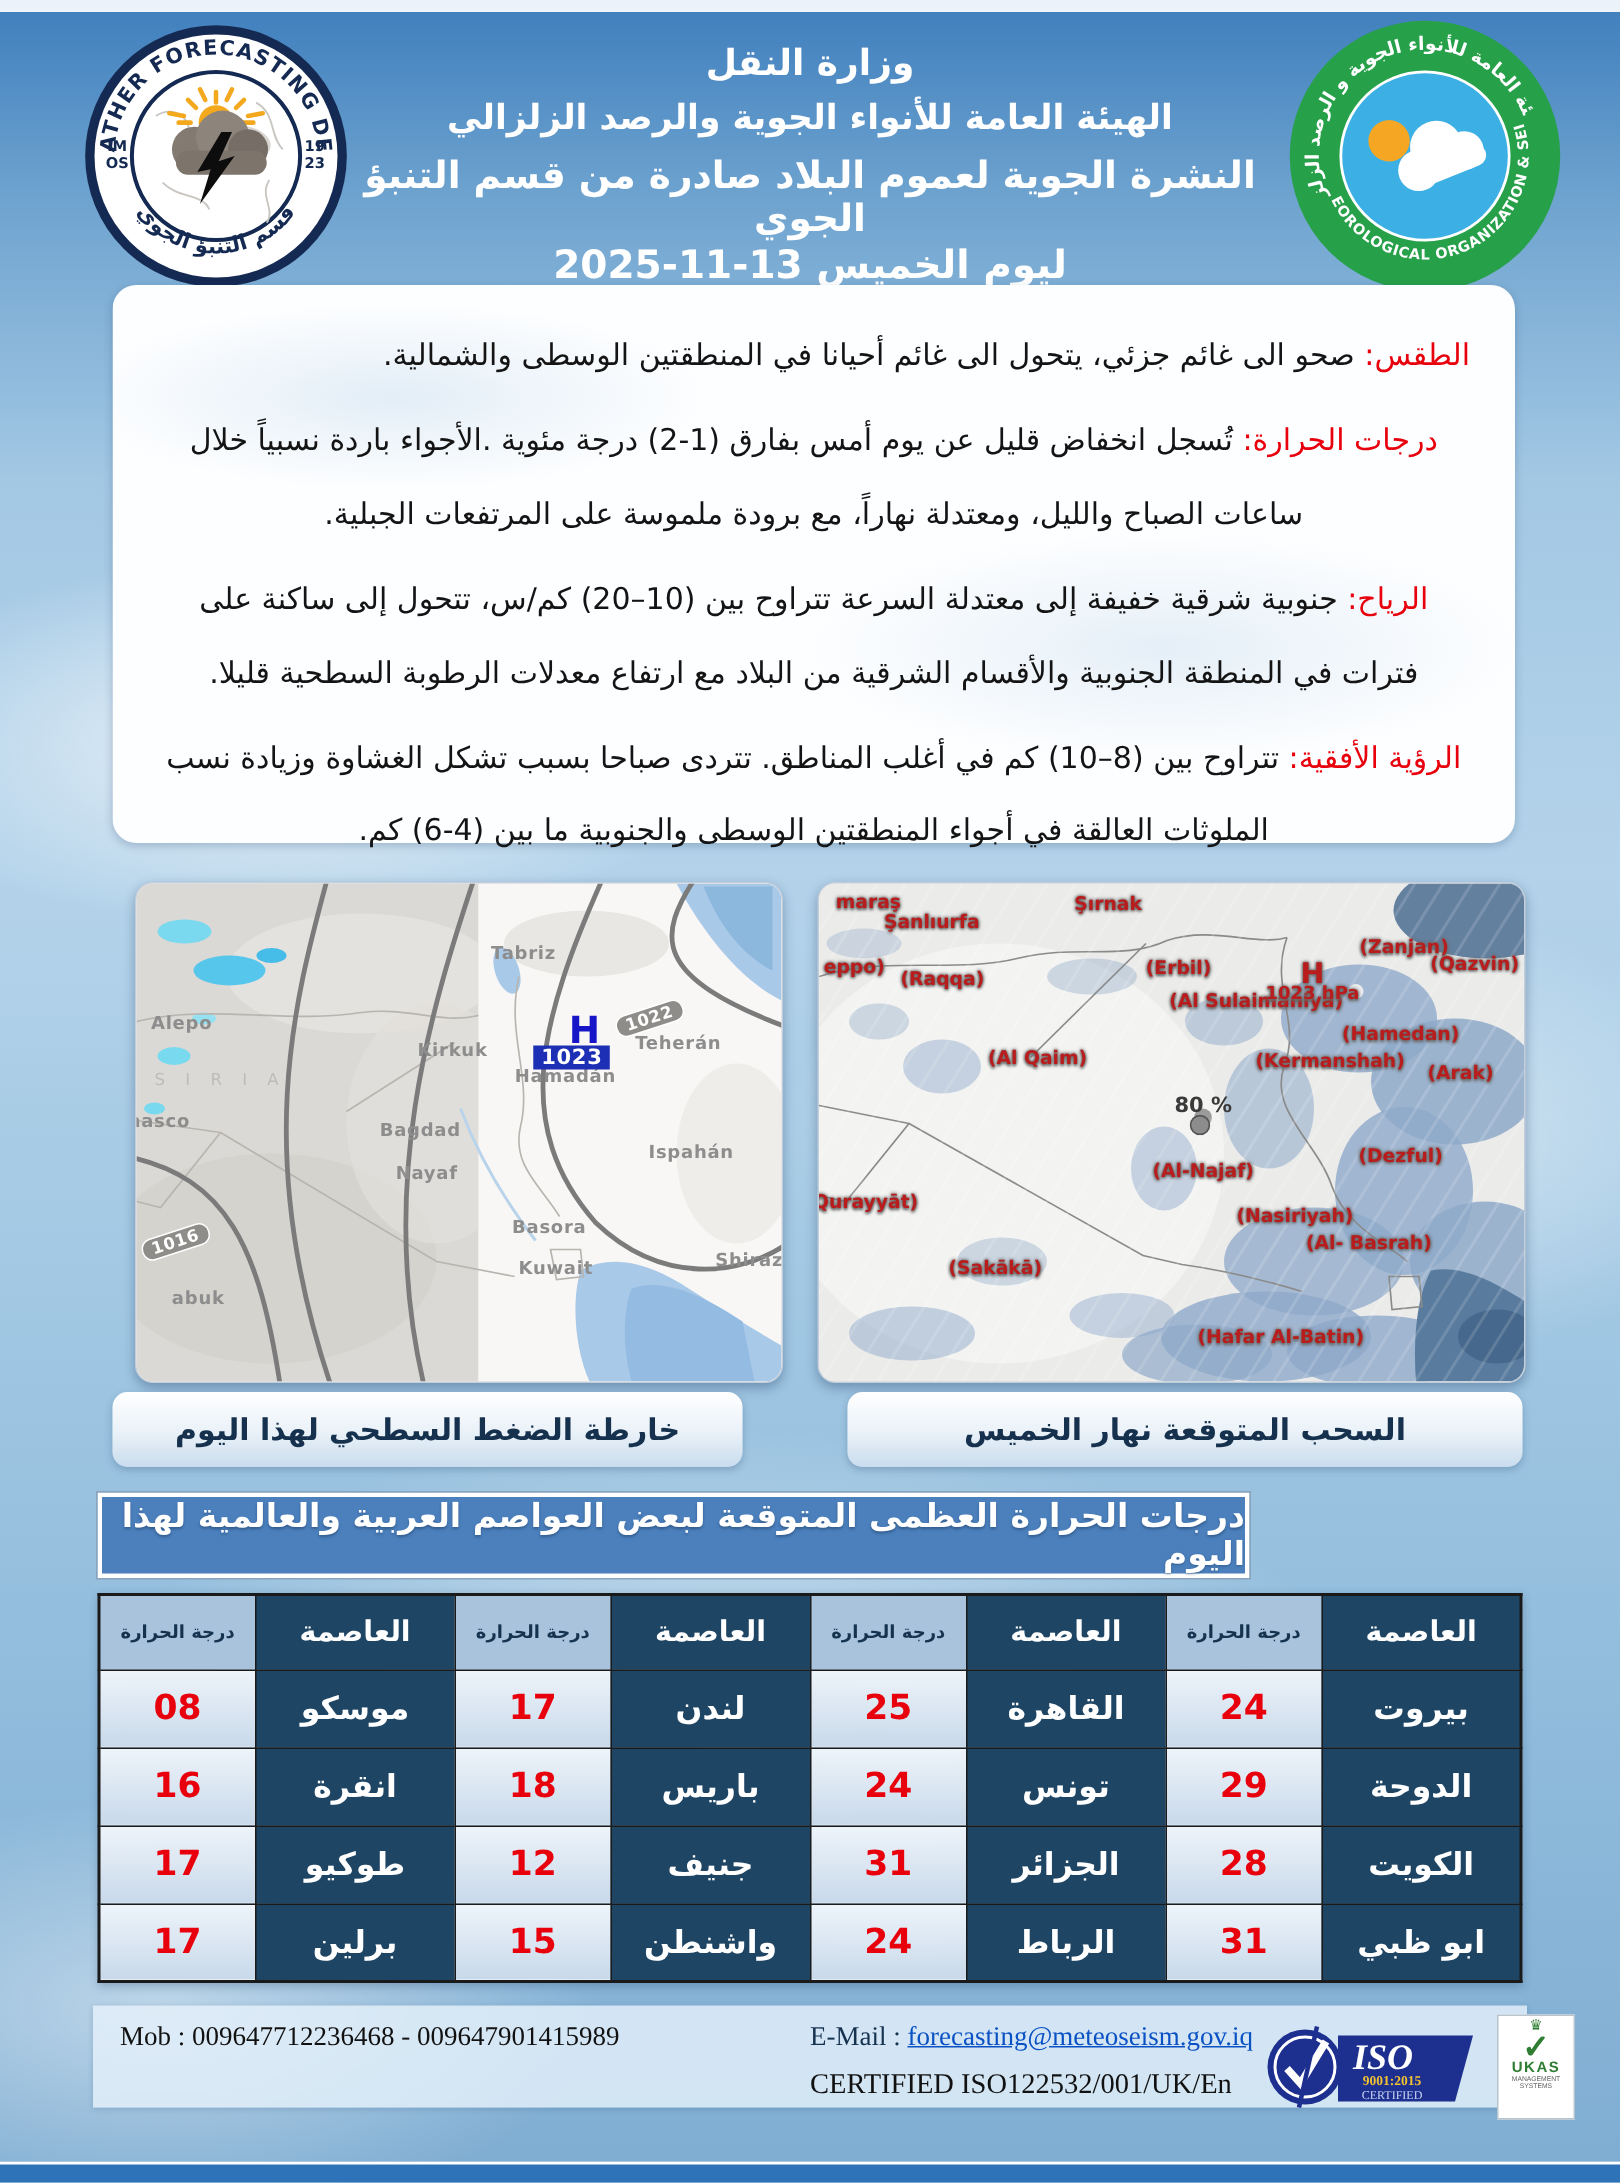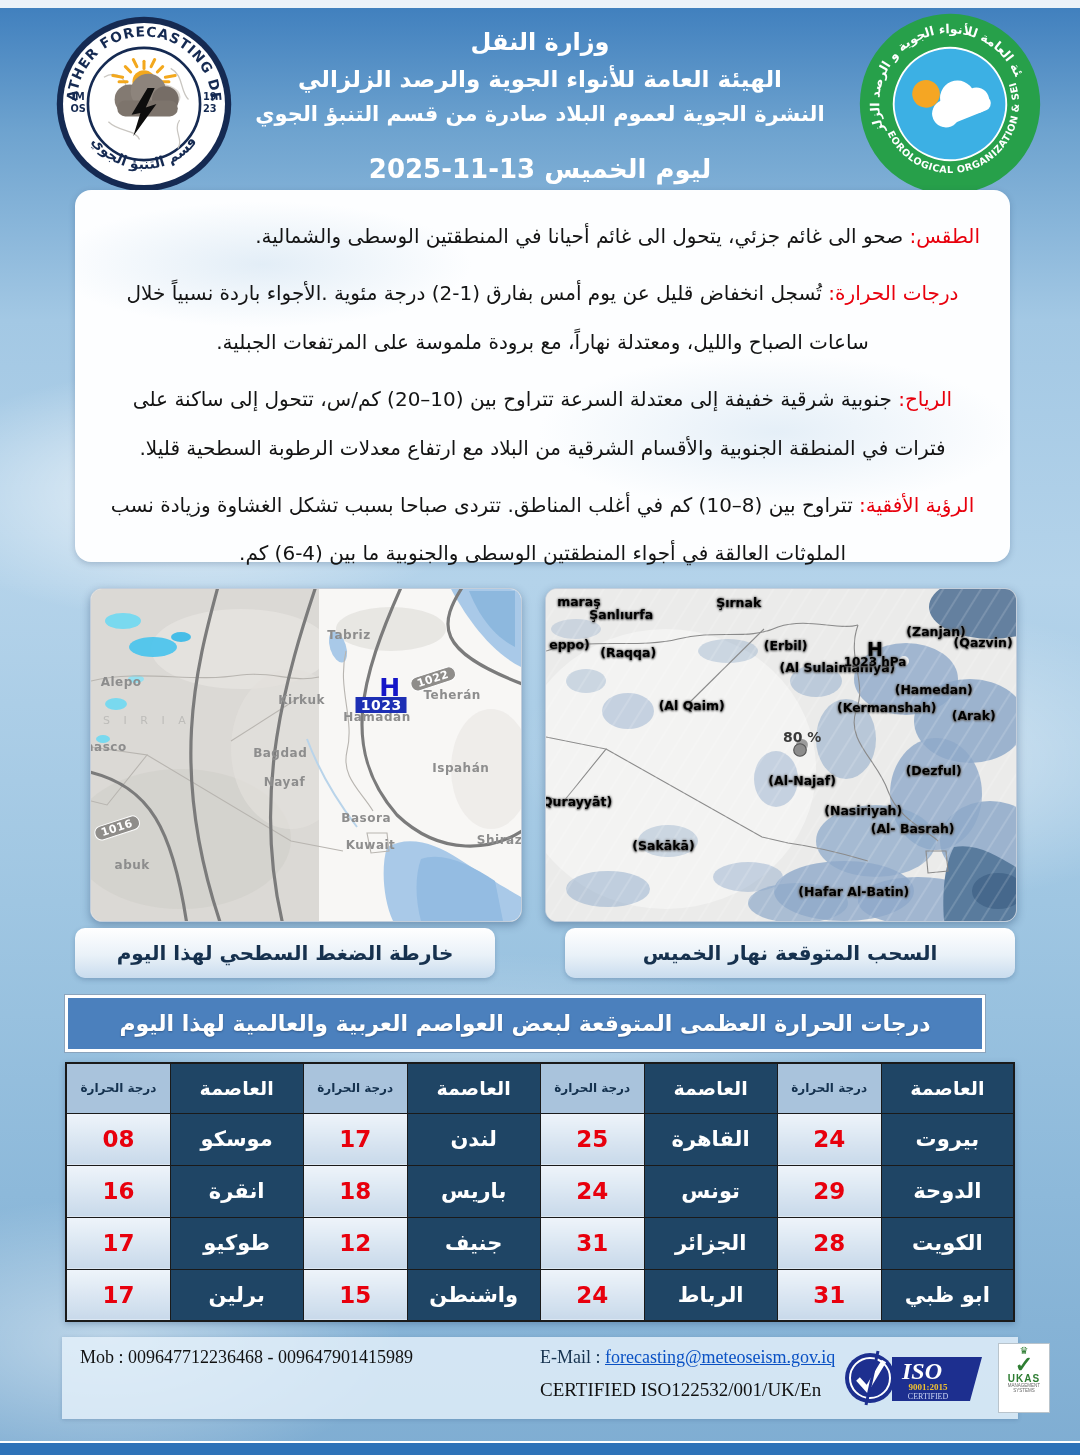--- a/index.html
+++ b/index.html
@@ -9,21 +9,21 @@
       radial-gradient(ellipse 420px 180px at 18% 34%, rgba(255,255,255,.75), rgba(255,255,255,0) 70%),
       radial-gradient(ellipse 500px 220px at 80% 52%, rgba(255,255,255,.55), rgba(255,255,255,0) 70%),
       radial-gradient(ellipse 600px 260px at 45% 78%, rgba(255,255,255,.5), rgba(255,255,255,0) 70%),
       radial-gradient(ellipse 420px 200px at 10% 92%, rgba(255,255,255,.45), rgba(255,255,255,0) 70%),
       linear-gradient(180deg,#3e7ebd 0%,#6ea3cf 9%,#a3c8e4 22%,#b4d3ea 40%,#9fc6e2 62%,#8db9da 82%,#7fadd2 100%);}
   .topstrip{position:absolute;left:0;top:0;width:100%;height:8px;background:rgba(255,255,255,.9);}
   
   .titles{position:absolute;left:240px;right:240px;top:26px;text-align:center;color:#fff;font-weight:bold;direction:rtl;}
   .titles .t1{font-size:24px;margin:2px 0 10px;}
   .titles .t2{font-size:23px;margin:0 0 10px;}
-  .titles .t3{font-size:21px;margin:0 0 28px;}
+  .titles .t3{font-size:25px;margin:0 0 2px;}
   .titles .t4{font-size:26px;margin:0;}
   .badge{position:absolute;}
   .badge-left{left:55px;top:15px;width:178px;height:178px;}
   .badge-right{left:858px;top:12px;width:184px;height:184px;}
   
   .bulletin{position:absolute;left:75px;top:190px;width:935px;height:372px;background:
       radial-gradient(ellipse 300px 90px at 20% 20%, rgba(205,224,240,.55), rgba(255,255,255,0) 70%),
       radial-gradient(ellipse 340px 110px at 75% 65%, rgba(205,224,240,.5), rgba(255,255,255,0) 70%),
       #fdfeff;
     border-radius:16px;box-shadow:0 2px 6px rgba(30,60,100,.25);direction:rtl;
@@ -38,46 +38,46 @@
   .map-pressure{left:90px;top:588px;width:430px;height:332px;background:#f0efec;}
   .map-clouds{left:545px;top:588px;width:470px;height:332px;background:#ececeb;}
   .maplabels{position:absolute;left:0;top:0;width:100%;height:100%;}
   .maplabels span{position:absolute;transform:translate(-50%,-50%);white-space:nowrap;}
   .plab{font-size:12px;color:#8d8d8d;font-weight:bold;letter-spacing:.5px;}
   .plab.k-region{font-size:11px;color:#bdbcb9;letter-spacing:5px;font-weight:normal;}
   .plab.k-H{font-size:25px;color:#1616c8;font-weight:bold;}
   .plab.k-hv{font-size:14px;color:#fff;background:#1d2fb4;padding:0 5px;font-weight:bold;}
   .plab.k-pill{font-size:11px;color:#fff;background:#8f8d8a;border:1px solid #fff;border-radius:7px;
       padding:0 6px;font-weight:bold;transform:translate(-50%,-50%) rotate(-18deg);}
-  .clab{font-size:12.5px;color:#000000;font-weight:bold;text-shadow:0 0 3px #6b6b6b,0 0 2px #6b6b6b,0 1px 2px #6b6b6b;}
+  .clab{font-size:12.5px;color:#b91c1c;font-weight:bold;text-shadow:0 0 3px #6b6b6b,0 0 2px #6b6b6b,0 1px 2px #6b6b6b;}
   .clab.k-hum{font-size:14px;color:#3a3a3a;text-shadow:none;}
   .clab.k-H{font-size:19px;}
   .clab.k-hv{font-size:12px;}
   
   .pill{position:absolute;height:50px;border-radius:10px;background:linear-gradient(180deg,#ffffff 0%,#e9f1f8 55%,#c9dcee 100%);
       box-shadow:0 2px 5px rgba(30,60,100,.25);display:flex;align-items:center;justify-content:center;
       font-size:20px;font-weight:bold;color:#16314e;direction:rtl;}
   .pill-left{left:75px;top:928px;width:420px;}
   .pill-right{left:565px;top:928px;width:450px;}
   
-  .banner{position:absolute;left:65px;top:995px;width:920px;height:57px;background:#4b80bd;
+  .banner{position:absolute;left:65px;top:995px;width:768px;height:57px;background:#4b80bd;
       border:3px solid #fff;outline:1px solid #8aa4bd;box-sizing:border-box;display:flex;align-items:center;justify-content:center;
       color:#fff;font-size:22px;font-weight:bold;direction:rtl;text-shadow:0 1px 2px rgba(20,40,70,.4);}
   
   .temps{position:absolute;left:65px;top:1062px;width:950px;border-collapse:collapse;direction:rtl;
       border:2px solid #1a1a1a;box-shadow:0 2px 6px rgba(30,60,100,.3);}
   .temps td{border:1px solid #1a1a1a;text-align:center;vertical-align:middle;}
   .temps tr{height:52px;}
   .temps tr.hdr{height:50px;}
   td.cap{background:#1f4565;color:#fff;font-size:21px;font-weight:bold;}
   td.tmp{background:linear-gradient(180deg,#eef4fa 0%,#c8d9ea 100%);color:#e8000d;font-size:23px;font-weight:bold;}
   tr.hdr td.cap{font-size:19px;}
   tr.hdr td.tmp{background:#a9c3dc;color:#15324f;font-size:12px;}
   
-  .footer{position:absolute;left:62px;top:1337px;width:956px;height:82px;background:rgba(228,240,250,.82);
+  .footer{position:absolute;left:62px;top:1337px;width:956px;height:68px;background:rgba(228,240,250,.82);
       box-shadow:0 1px 4px rgba(30,60,100,.2);font-family:"Liberation Serif","DejaVu Serif",serif;color:#111;}
   .f-mob{position:absolute;left:18px;top:10px;font-size:18px;}
   .f-iso{position:absolute;left:18px;top:46px;font-size:14.5px;}
   .f-mail{position:absolute;left:478px;top:10px;font-size:18px;color:#15324f;}
   .f-mail a{color:#0a51c4;}
   .f-cert{position:absolute;left:478px;top:42px;font-size:19px;}
   .f-badge-iso{position:absolute;left:782px;top:6px;width:140px;height:70px;}
   .f-badge-ukas{position:absolute;left:936px;top:6px;width:52px;height:70px;background:#fff;border:1px solid #b9c4cc;
       text-align:center;line-height:1;padding-top:2px;box-sizing:border-box;}
   .ukas-crown{color:#2e7d32;font-size:10px;}

